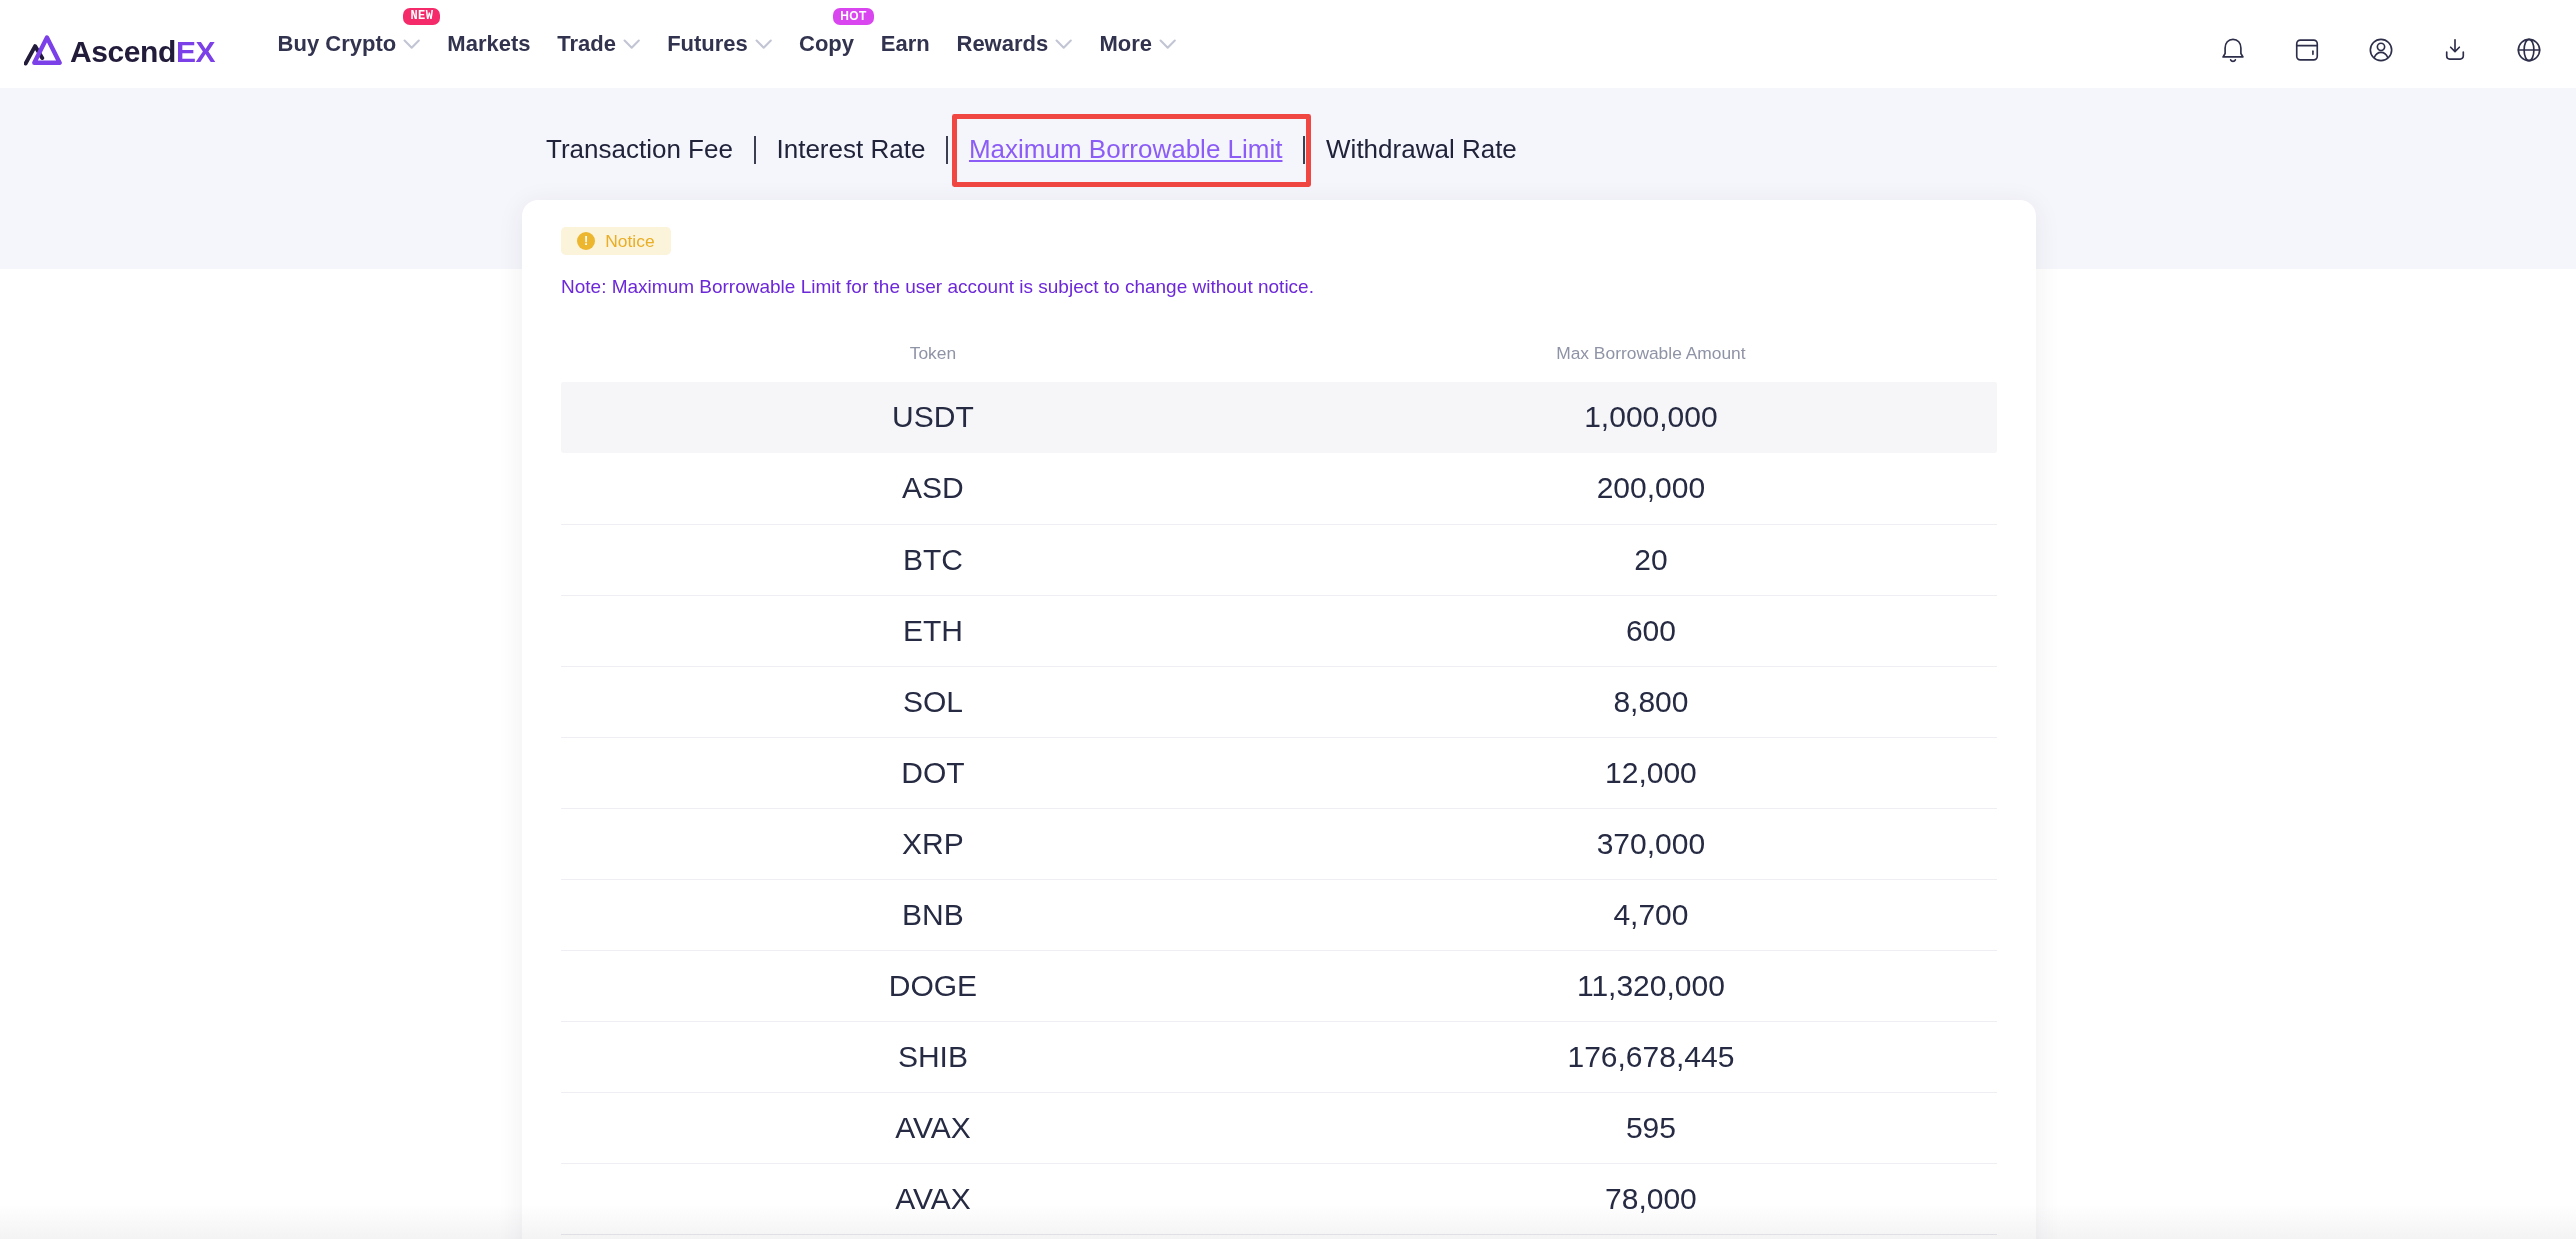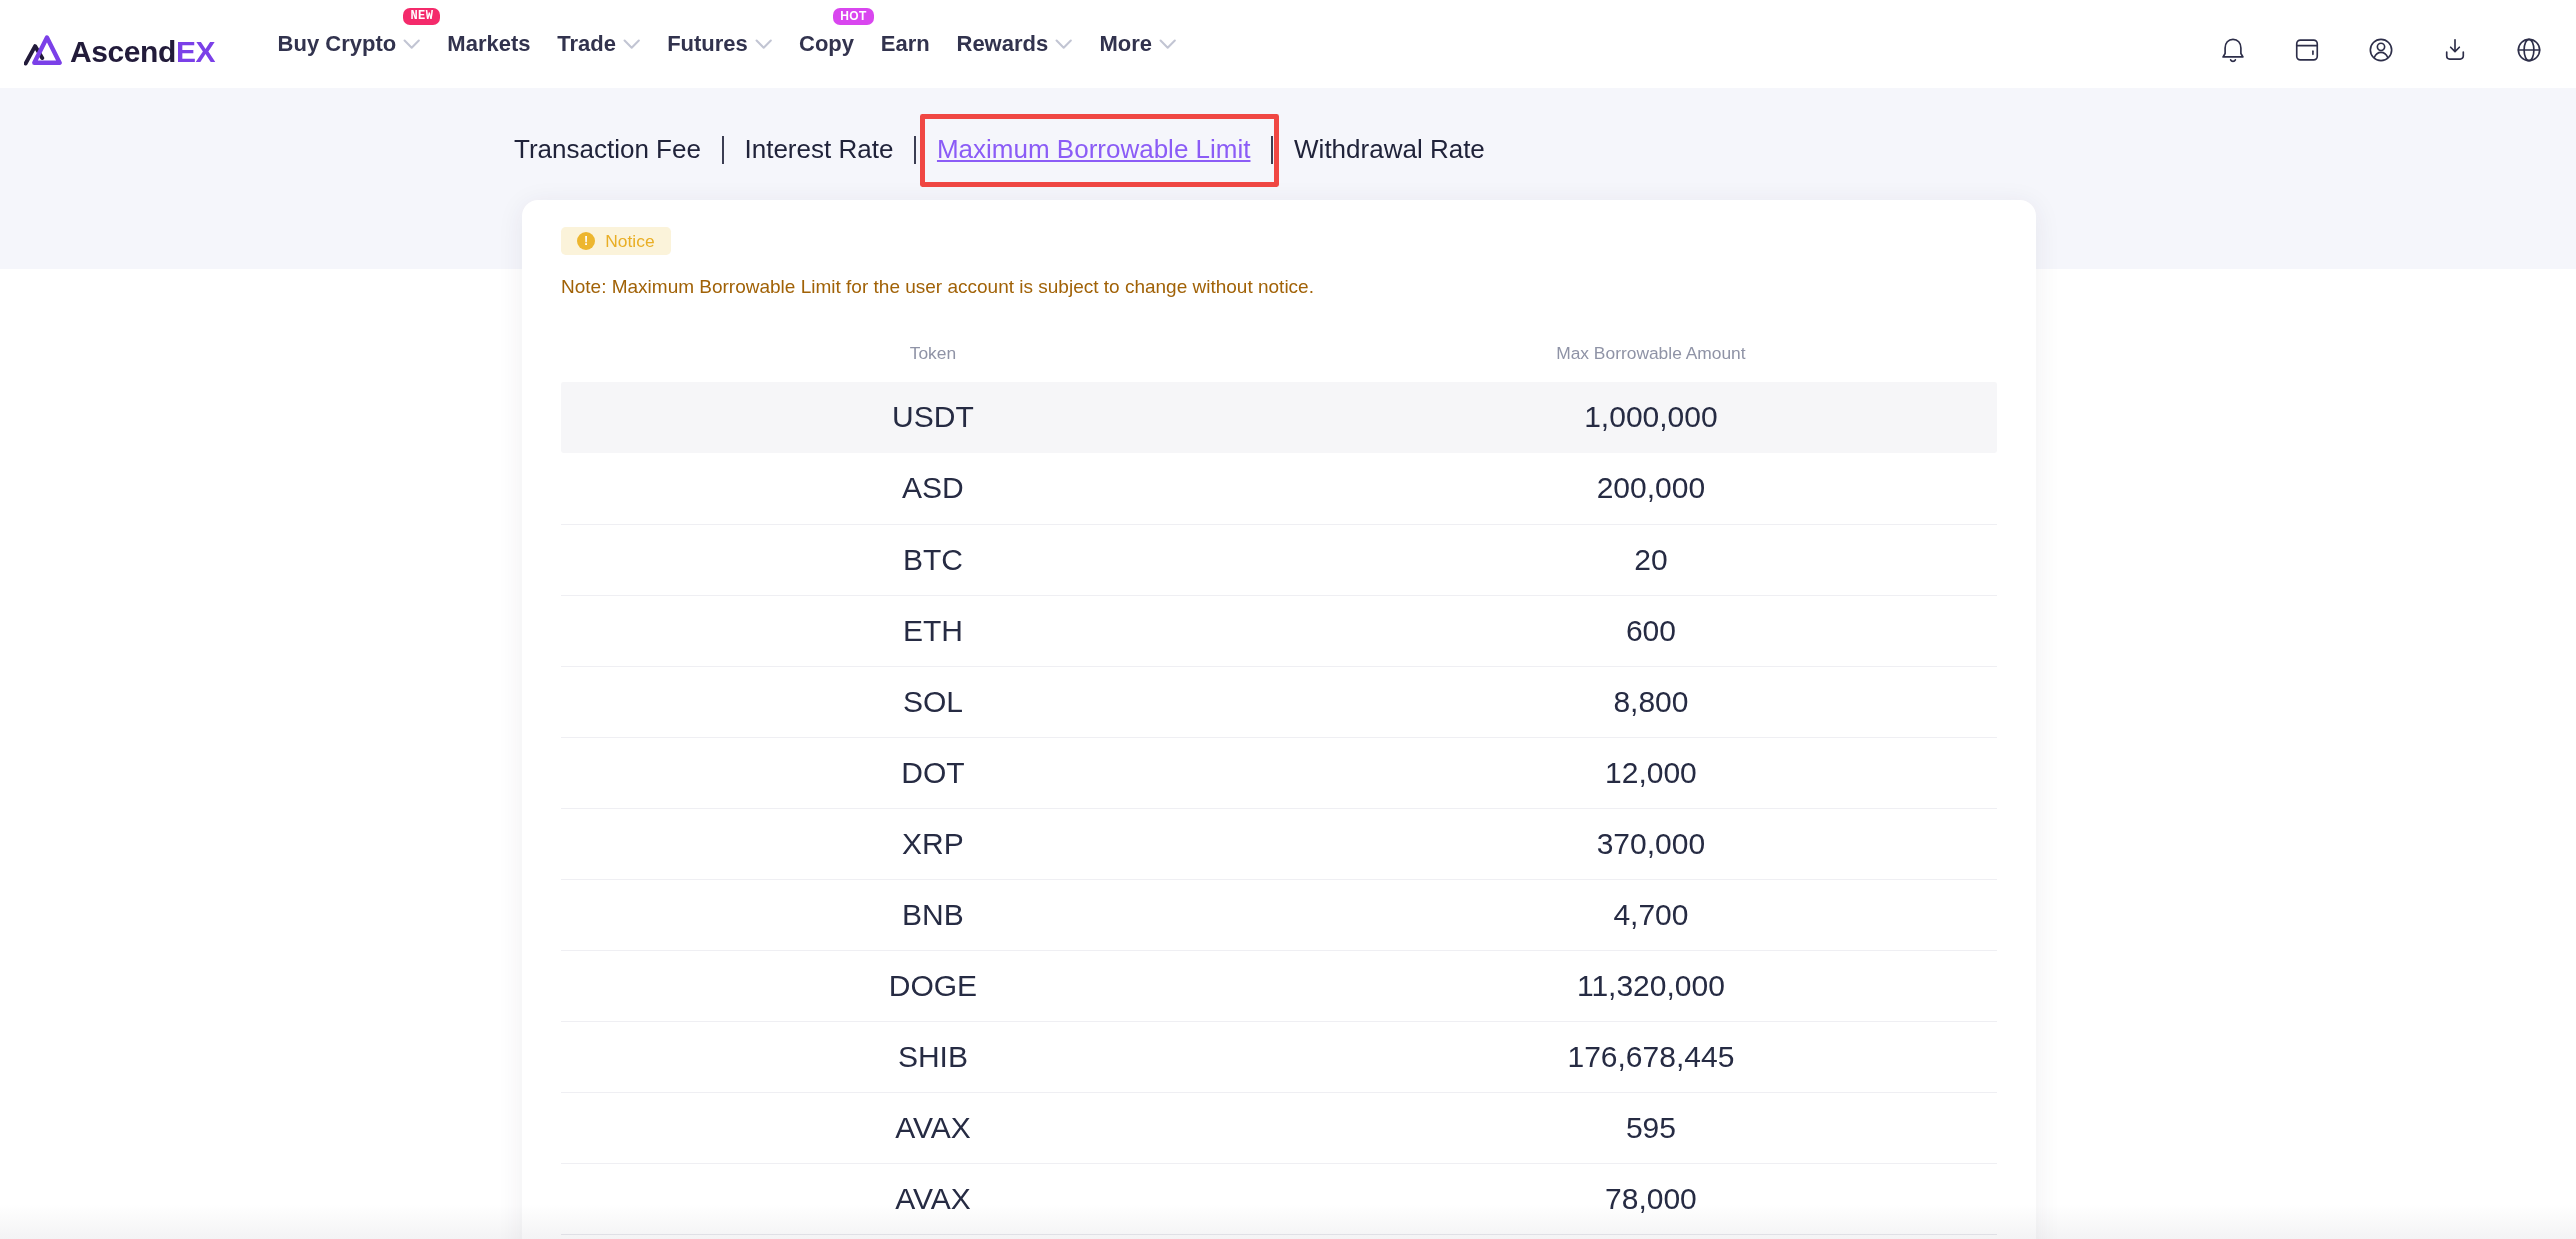--- a/index.html
+++ b/index.html
@@ -34,21 +34,21 @@
   .chevron-wrap { display:flex; align-items:center; }
 
   .header-icons { margin-left:auto; display:flex; align-items:center; gap:44px; }
   .hicon { width:30px; height:30px; display:block; cursor:pointer; }
   .hicon svg { width:30px; height:30px; stroke:#2d2e49; stroke-width:2.1; fill:none;
                stroke-linecap:round; stroke-linejoin:round; }
 
   
   .tab-band { position:relative; background:#f5f6fb; height:181px; z-index:1; }
   .tabs {
-    position:absolute; left:514px; top:0; height:123px;
+    position:absolute; left:546px; top:0; height:123px;
     display:flex; align-items:center; gap:21px;
   }
   .tab { font-size:26px; font-weight:500; color:#20233a; cursor:pointer; white-space:nowrap; position:relative; }
   .tab.active { color:#8b5cf6;text-decoration:underline; }
   .tab-sep { width:1.6px; height:28px; background:#3c3e52; }
   .annotation-box {
     position:absolute; left:-16.6px; right:-29px; top:-20.5px; bottom:-22px;
     border:5.5px solid #f04743; border-radius:2.4px; pointer-events:none;
   }
 
@@ -62,21 +62,21 @@
   .notice-badge {
     display:inline-flex; align-items:center; gap:10.3px; background:#fbf3da;
     border-radius:4.7px; padding:0 16px; height:28px; margin-top:27px;
   }
   .notice-icon {
     width:18px; height:18px; border-radius:50%; background:#edb62f; color:#fff;
     font-size:12.6px; font-weight:bold; display:flex; align-items:center;
     justify-content:center; line-height:1;
   }
   .notice-label { font-size:17.4px; color:#e9ae25; }
-  .note-text { margin-top:20.5px; font-size:19px; color:#a16207; }
+  .note-text { margin-top:20.5px; font-size:19px; color:#6d28d9; }
 
   .fee-table { margin-top:0; }
   .thead { display:flex; height:84px; align-items:flex-end; padding-bottom:17.4px; }
   .th { font-size:17.4px; color:#8f93a6; text-align:center; }
   .col-token { width:51.8%; }
   .col-amount { width:48.2%; }
 
   .row { display:flex; height:71px; align-items:center; font-size:30px; color:#262b43; }
   .row + .row { border-top:0.8px solid #efeff3; }
   .row.highlighted { background:#f6f6f8; border-radius:2.4px; }

